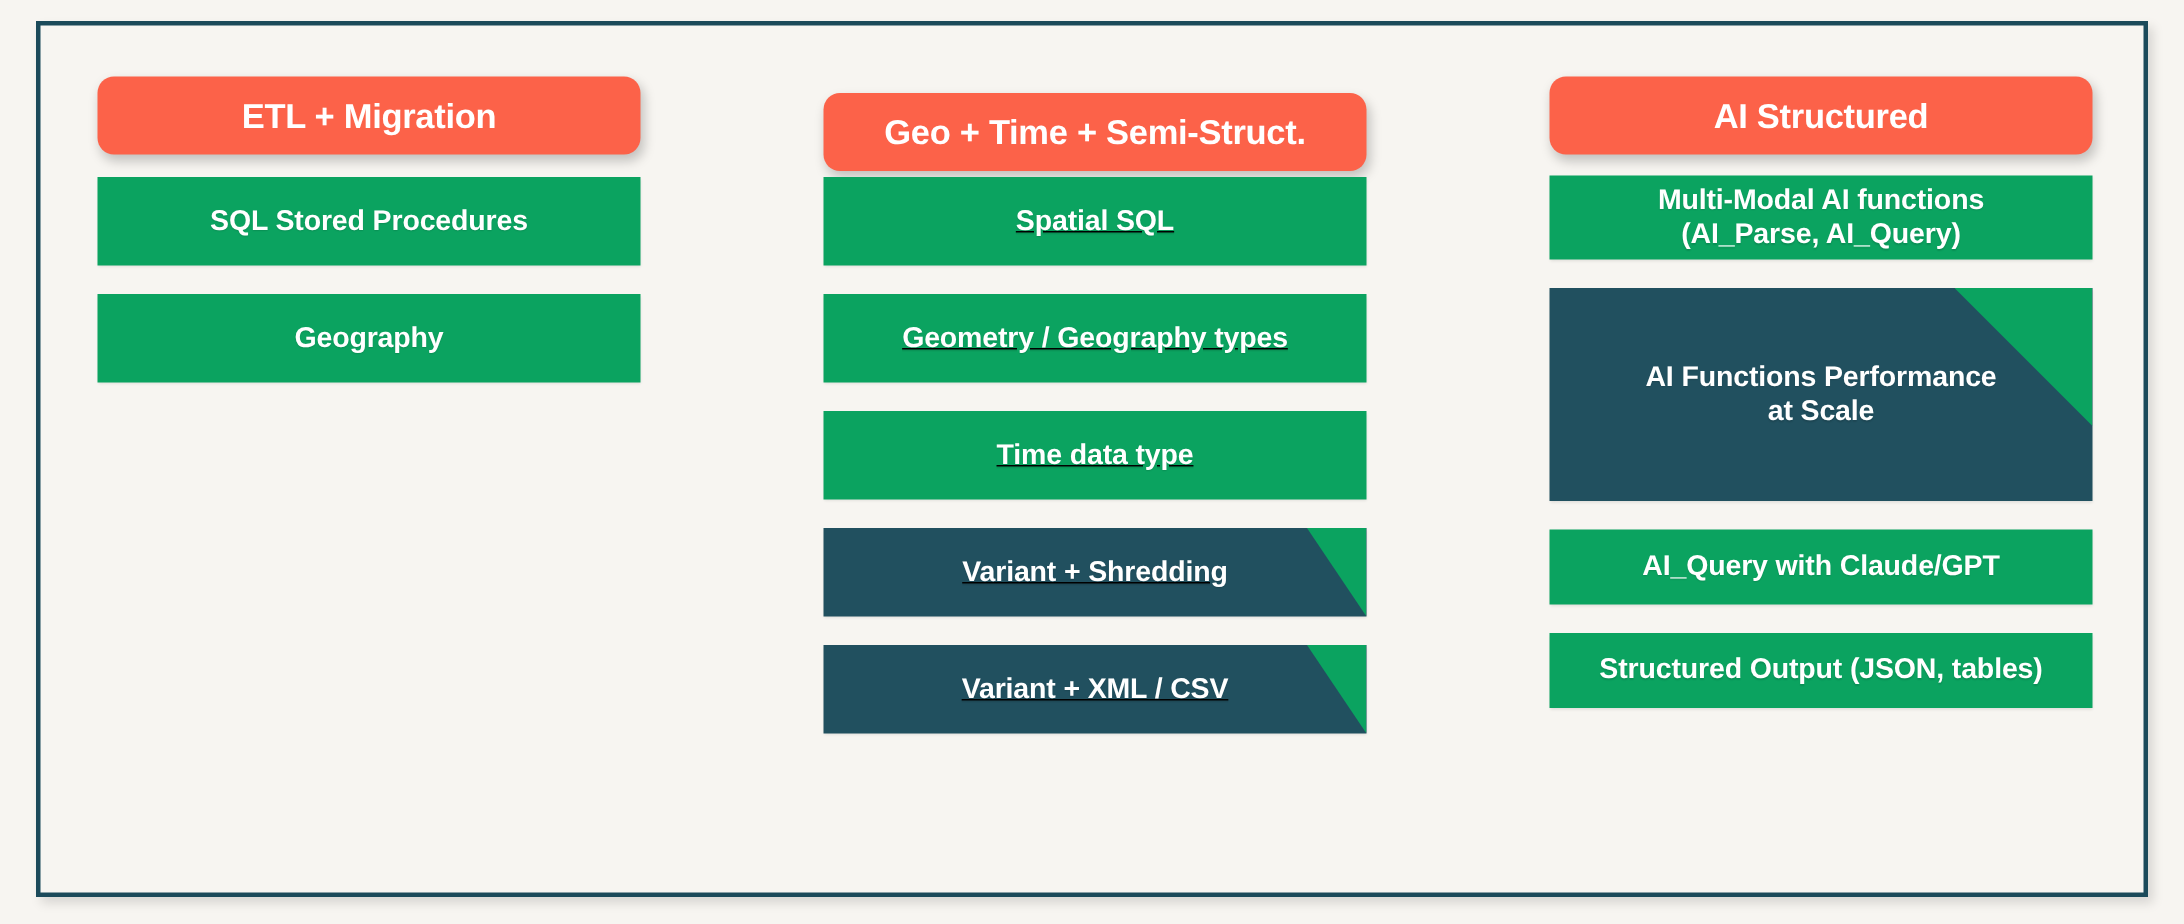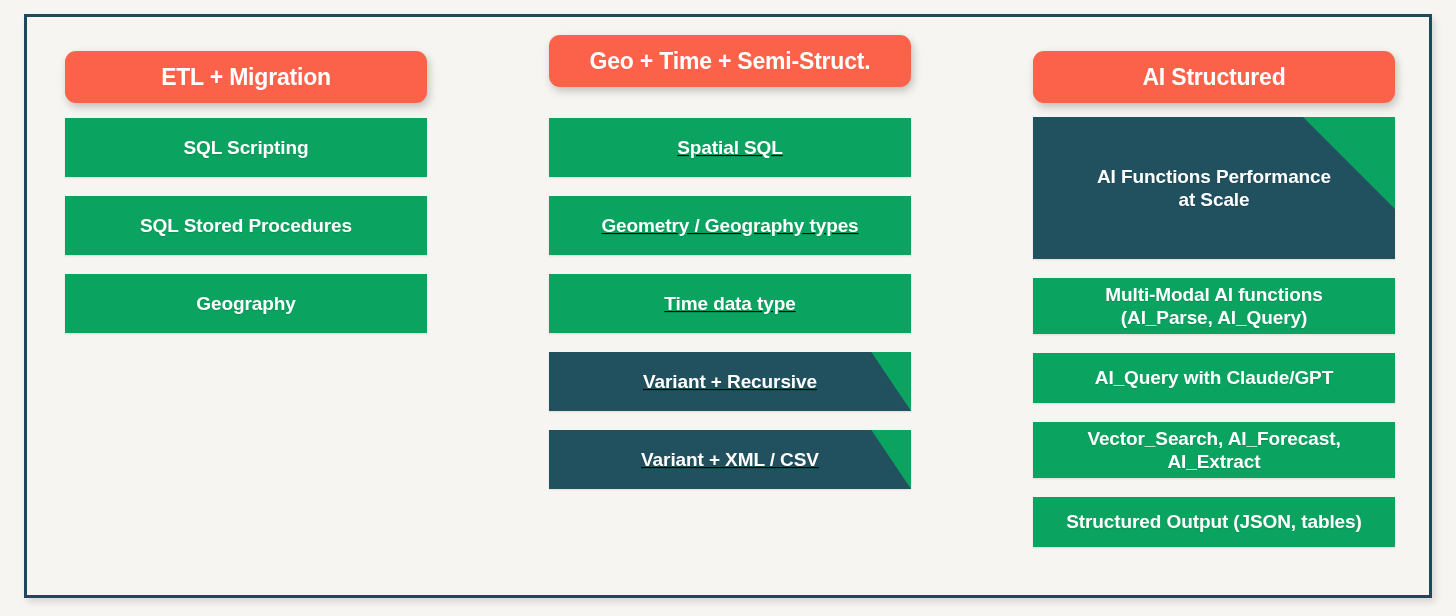--- a/index.html
+++ b/index.html
@@ -59,21 +59,21 @@
     align-items: center;
     justify-content: center;
     text-align: center;
     font-size: 23px;
     font-weight: bold;
     letter-spacing: -0.2px;
     box-shadow: 2px 4px 8px rgba(0,0,0,0.22);
     padding: 0 16px;
   }
   .col-1 .col-header { top: 34px; }
-  .col-2 .col-header { top: 18px; }
+  .col-2 .col-header { top: 45px; }
   .col-3 .col-header { top: 34px; }
 
   
   .boxes {
     position: absolute;
     left: 0;
     width: 100%;
   }
   .col-1 .boxes { top: 101px; }
   .col-2 .boxes { top: 101px; text-decoration: underline; }
@@ -139,23 +139,20 @@
 <body>
 
 <div id="board">
   <div id="frame">
     <div id="columns">
 
       <div class="column col-1">
         <div class="col-header">ETL + Migration</div>
         <div class="boxes">
           <div class="fbox green">
-            <span class="fbox-label">SQL Scripting</span>
-          </div>
-          <div class="fbox green">
             <span class="fbox-label">SQL Stored Procedures</span>
           </div>
           <div class="fbox green">
             <span class="fbox-label">Geography</span>
           </div>
         </div>
       </div>
 
       <div class="column col-2">
         <div class="col-header">Geo + Time + Semi-Struct.</div>
@@ -164,47 +161,43 @@
             <span class="fbox-label">Spatial SQL</span>
           </div>
           <div class="fbox green">
             <span class="fbox-label">Geometry / Geography types</span>
           </div>
           <div class="fbox green">
             <span class="fbox-label">Time data type</span>
           </div>
           <div class="fbox navy short">
             <span class="corner-wedge"></span>
-            <span class="fbox-label">Variant + Recursive</span>
+            <span class="fbox-label">Variant + Shredding</span>
           </div>
           <div class="fbox navy short">
             <span class="corner-wedge"></span>
             <span class="fbox-label">Variant + XML / CSV</span>
           </div>
         </div>
       </div>
 
       <div class="column col-3">
         <div class="col-header">AI Structured</div>
         <div class="boxes">
+          <div class="fbox green two-line">
+            <span class="fbox-label">Multi-Modal AI functions
+(AI_Parse, AI_Query)</span>
+          </div>
           <div class="fbox navy tall">
             <span class="corner-wedge"></span>
             <span class="fbox-label">AI Functions Performance
 at Scale</span>
           </div>
-          <div class="fbox green two-line">
-            <span class="fbox-label">Multi-Modal AI functions
-(AI_Parse, AI_Query)</span>
-          </div>
           <div class="fbox green">
             <span class="fbox-label">AI_Query with Claude/GPT</span>
-          </div>
-          <div class="fbox green two-line">
-            <span class="fbox-label">Vector_Search, AI_Forecast,
-AI_Extract</span>
           </div>
           <div class="fbox green">
             <span class="fbox-label">Structured Output (JSON, tables)</span>
           </div>
         </div>
       </div>
 
     </div>
   </div>
 </div>

